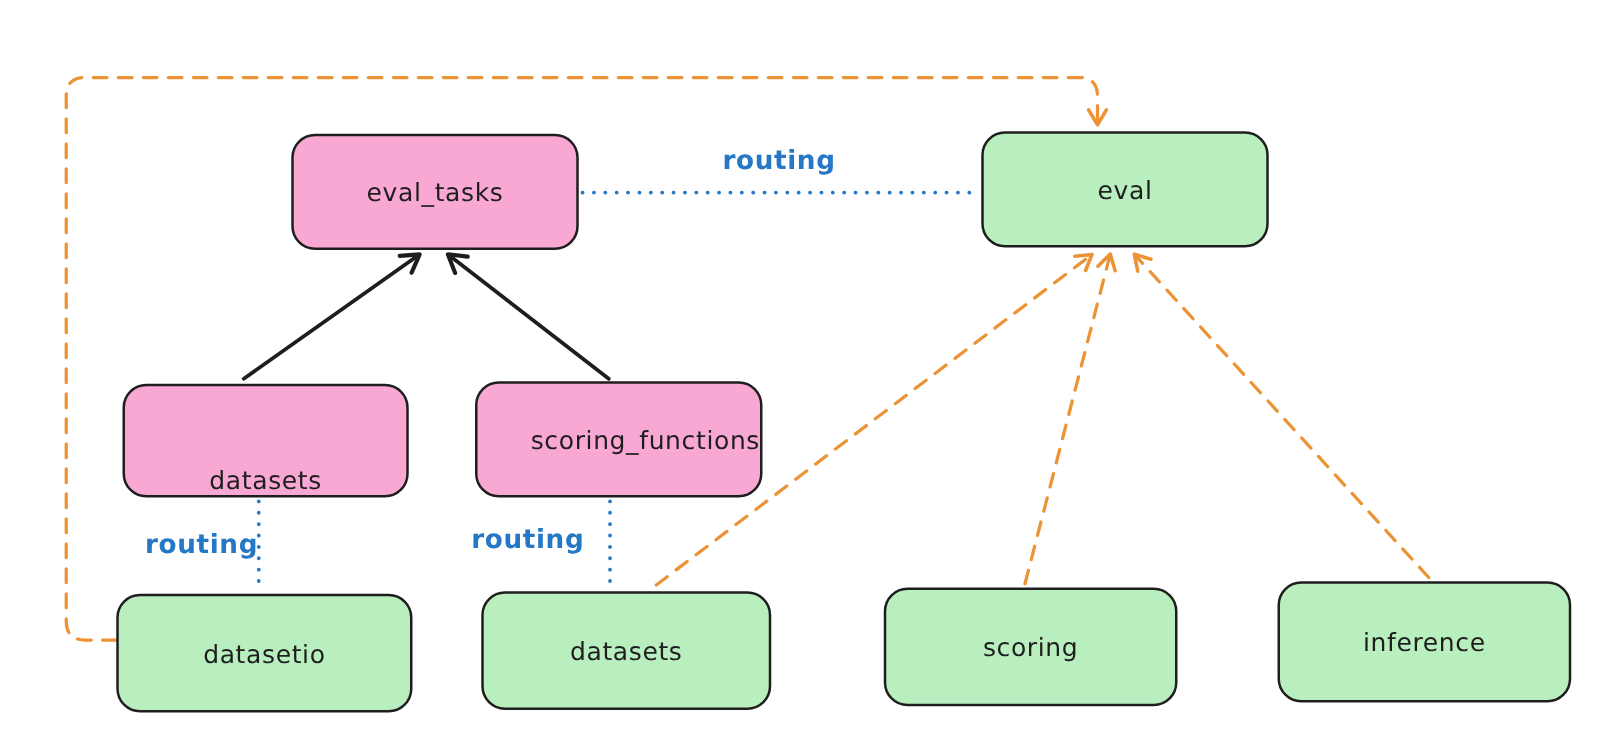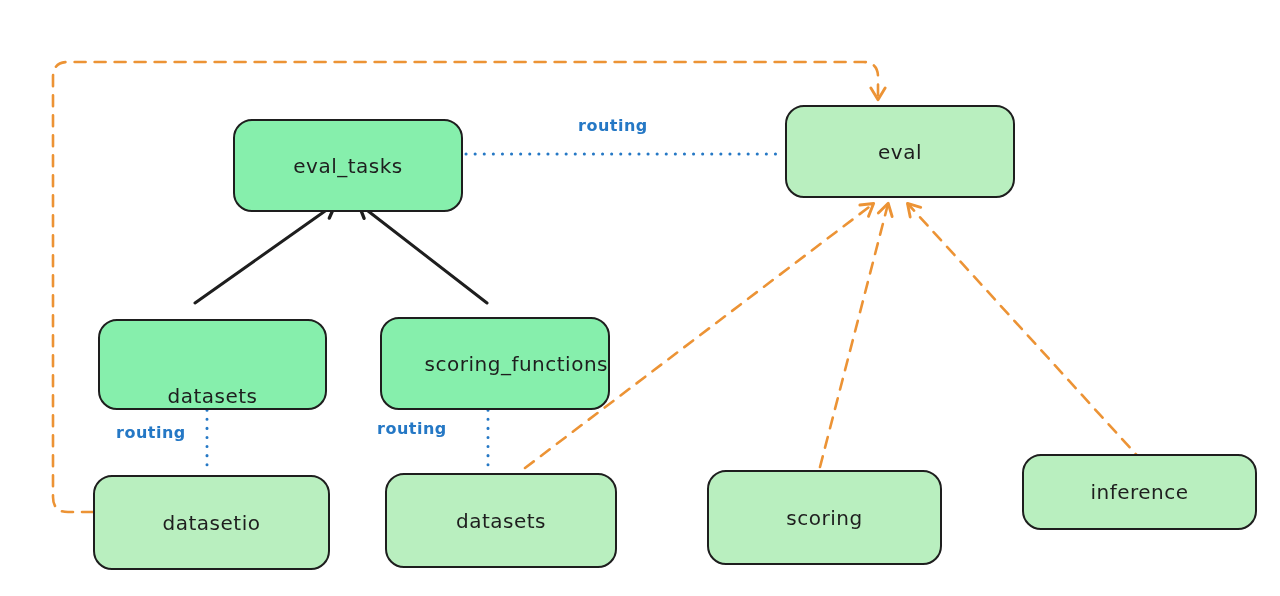--- a/index.html
+++ b/index.html
@@ -21,36 +21,36 @@
     box-sizing: border-box;
     border: 2.5px solid #1e1e1e;
     border-radius: 19px;
     display: flex;
     align-items: center;
     justify-content: center;
     font-size: 20px;
     color: #1e1e1e;
     letter-spacing: 0.5px;
   }
-  .node-blue  { background: #86efac; margin-top: 12px; }
+  .node-blue  { background: #f9a8d4; }
   .node-green { background: #b9efbf; }
 
   .node-eval-tasks        { left: 233px;  top: 107px; width: 230px; height: 93px; }
   .node-eval              { left: 785px;  top: 105px; width: 230px; height: 93px; }
   .node-datasets          { left: 98px;   top: 307px; width: 229px; height: 91px; align-items: flex-end; }
   .node-scoring-functions { left: 380px;  top: 305px; width: 230px; height: 93px; justify-content: flex-end; }
   .node-datasetio         { left: 93px;   top: 475px; width: 237px; height: 95px; }
   .node-scoring           { left: 385px;  top: 473px; width: 232px; height: 95px; }
   .node-agents            { left: 707px;  top: 470px; width: 235px; height: 95px; }
-  .node-inference         { left: 1022px; top: 454px; width: 235px; height: 76px; }
+  .node-inference         { left: 1022px; top: 465px; width: 235px; height: 97px; }
 
   .routing-label {
     position: absolute;
     color: #2578c5;
-    font-size: 16px;
+    font-size: 21px;
     font-weight: 600;
     letter-spacing: 0.5px;
   }
   .routing-top      { left: 578px; top: 116px; }
   .routing-datasets { left: 116px; top: 423px; }
   .routing-scoring  { left: 377px; top: 419px; }
 </style>
 </head>
 <body>
 

